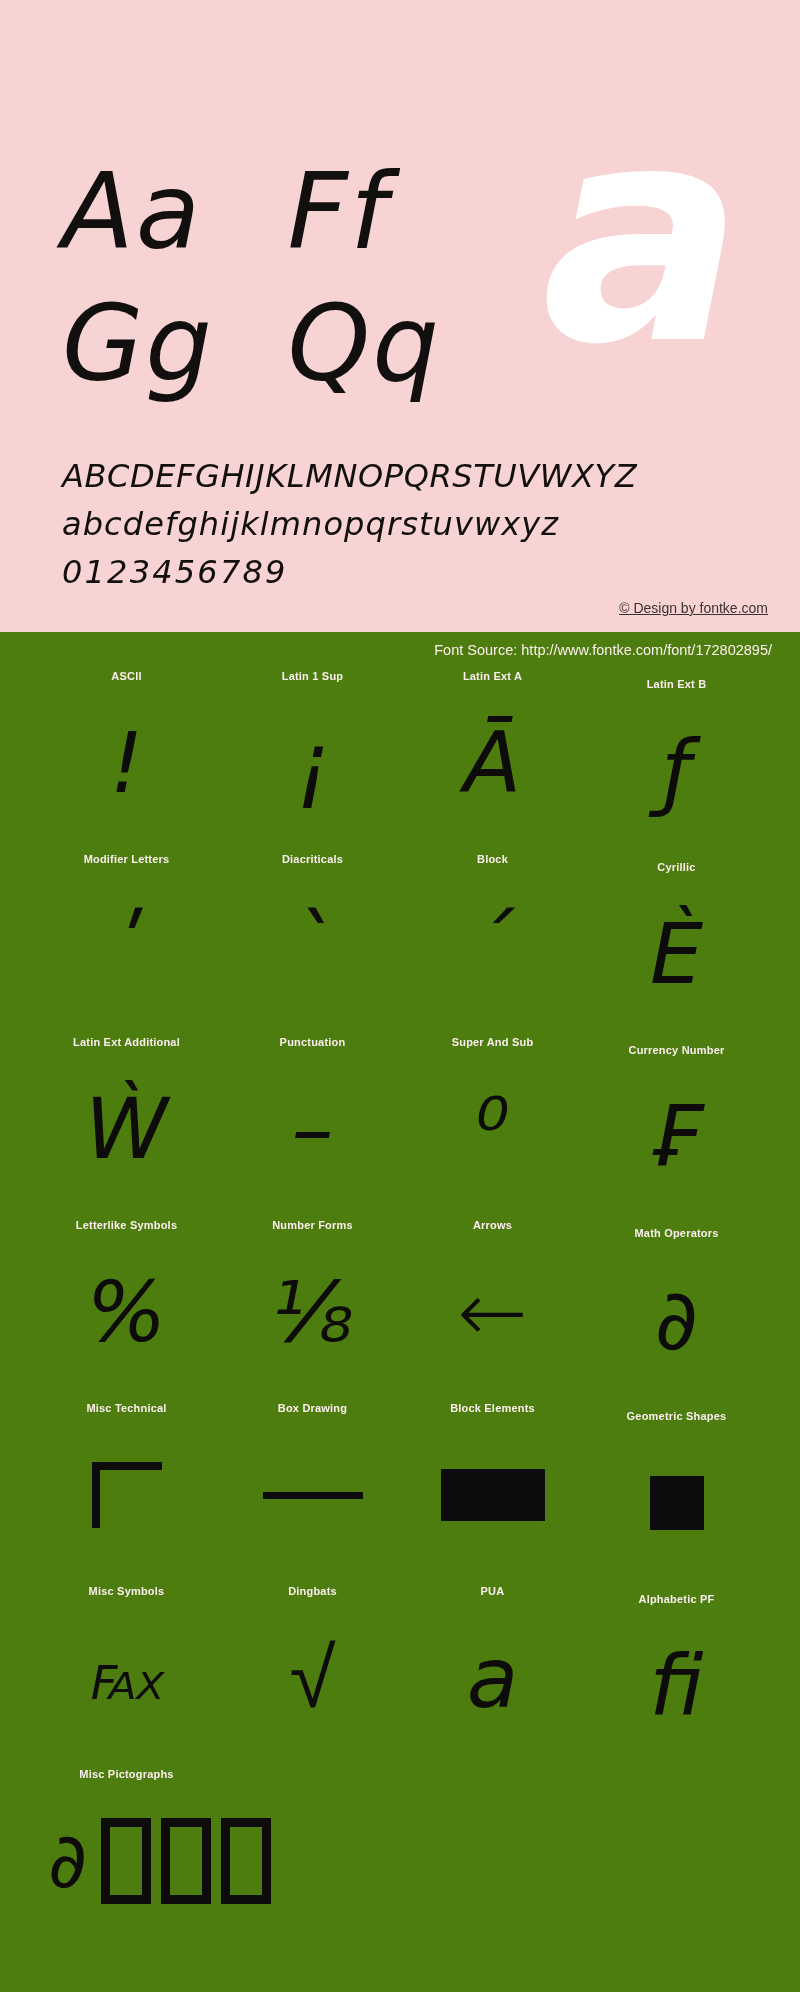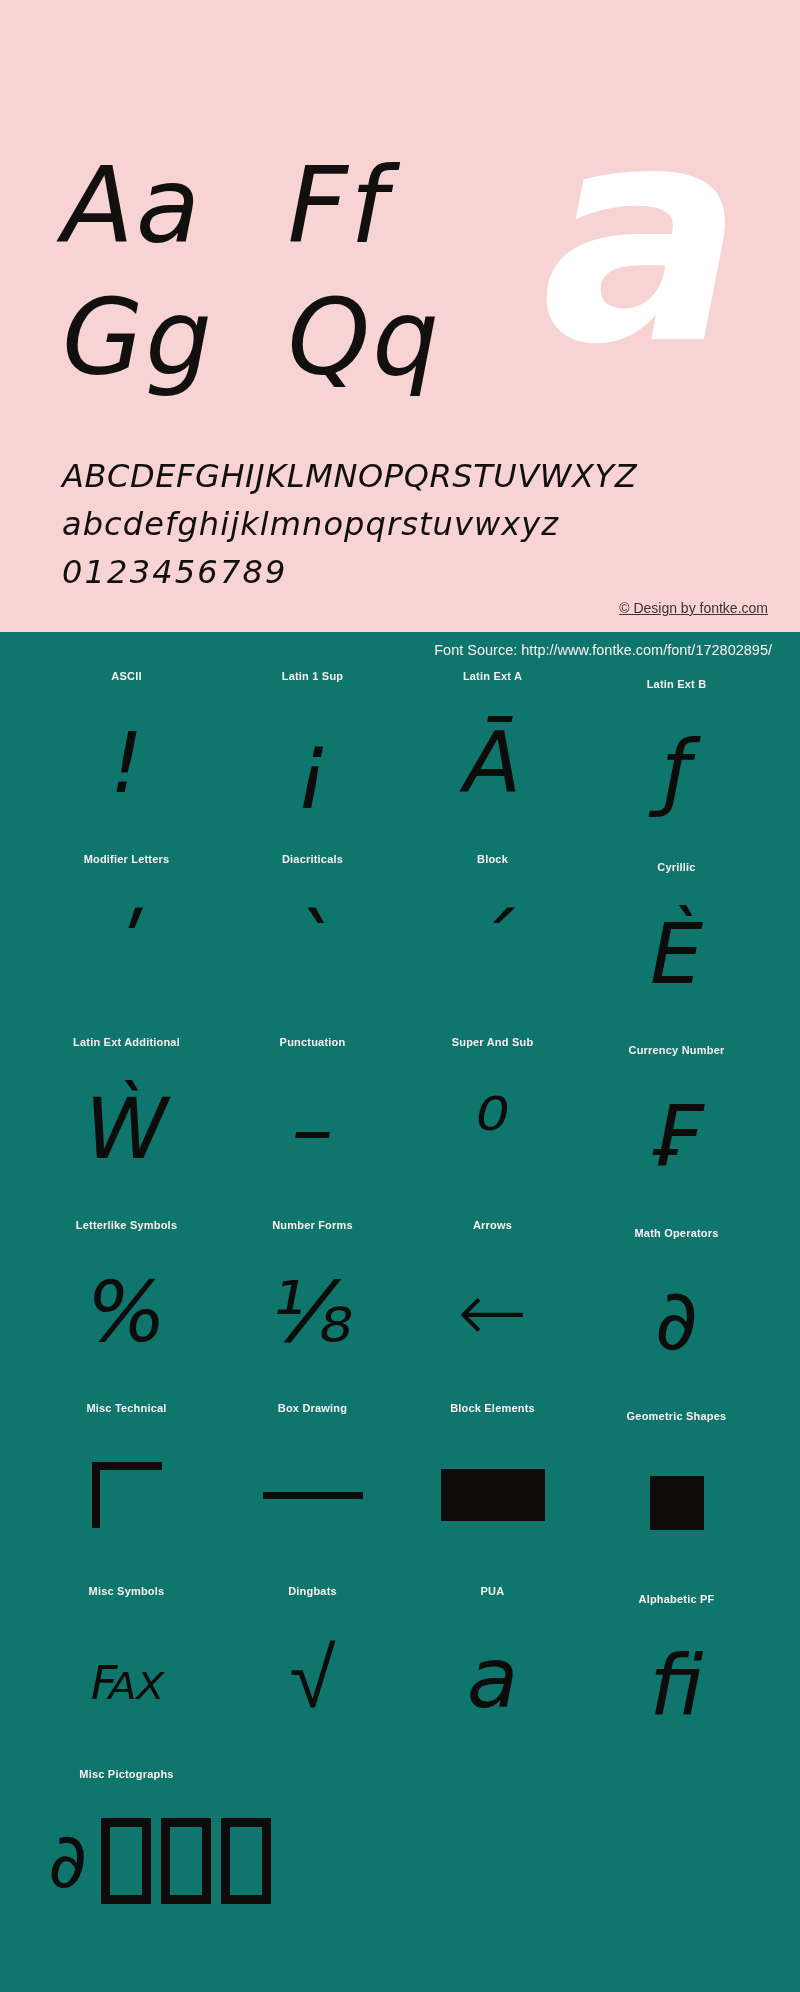--- a/index.html
+++ b/index.html
@@ -56,21 +56,21 @@
 
   .pair-grid {
     position: absolute;
     left: 62px;
     top: 140px;
     width: 420px;
   }
   .pair-row {
     display: flex;
     height: 132px;
-    align-items: center;
+    align-items: flex-end;
     gap: 31px;
   }
   .pair {
     width: 215px;
     font-family: "DejaVu Sans", sans-serif;
     font-style: italic;
     font-weight: 300;
     font-size: 105px;
     line-height: 120px;
     color: #12100f;
@@ -107,21 +107,21 @@
     text-decoration: underline;
   }
 
   
   .bottom-panel {
     position: absolute;
     left: 0;
     top: 632px;
     width: 800px;
     height: 1360px;
-    background: #0f766e;
+    background: #4d7c0f;
     overflow: hidden;
   }
   .source {
     position: absolute;
     right: 28px;
     top: 10px;
     font-family: "Liberation Sans", sans-serif;
     font-size: 14.5px;
     color: #fdf0f0;
     white-space: nowrap;

